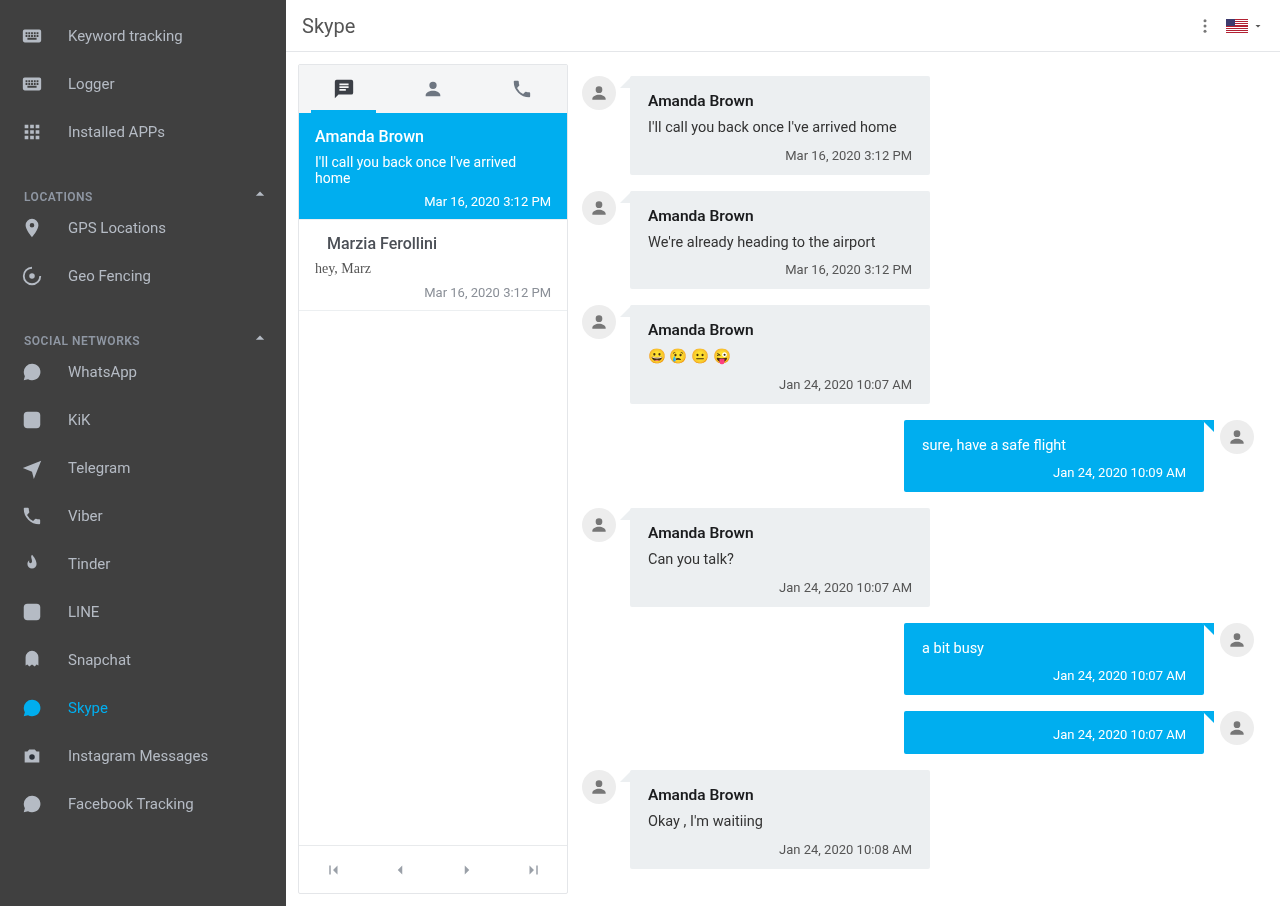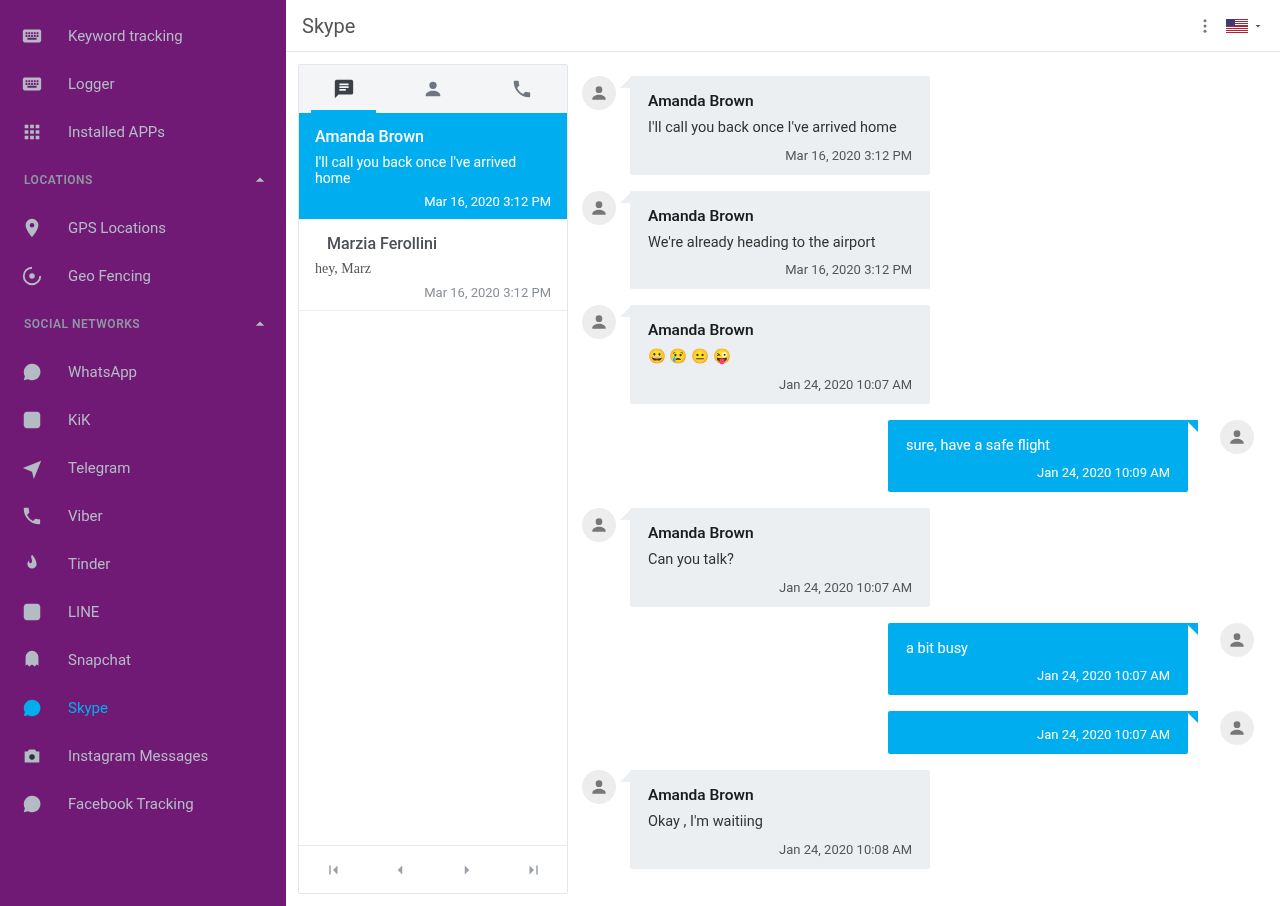--- a/index.html
+++ b/index.html
@@ -1,24 +1,24 @@
 <!DOCTYPE html>
 <html><head>
 <meta charset="utf-8">
 <style>
   * { box-sizing: border-box; margin: 0; padding: 0; font-family: -apple-system, BlinkMacSystemFont, "Segoe UI", Roboto, Arial, sans-serif; }
   html, body { width: 1280px; height: 906px; overflow: hidden; background: #fff; }
   .app { display: flex; width: 100%; height: 100%; }
 
   
-  .sidebar { width: 286px; height: 100%; background: #701a75; color: #b5bbc4; overflow-y: auto; padding-top: 12px; }
+  .sidebar { width: 286px; height: 100%; background: #404040; color: #b5bbc4; overflow-y: auto; padding-top: 12px; }
   .side-item { display: flex; align-items: center; height: 48px; padding: 0 20px; cursor: pointer; font-size: 15px; }
   .side-item .si-icon { width: 24px; height: 24px; margin-right: 24px; display: flex; align-items: center; justify-content: center; }
   .side-item.active { color: #00aeef; }
-  .side-header { display: flex; align-items: center; justify-content: space-between; height: 48px; padding: 0 16px 0 24px; font-size: 12px; letter-spacing: .5px; color: #8f97a3; font-weight: 600; cursor: pointer; }
+  .side-header { display: flex; align-items: flex-end; justify-content: space-between; height: 48px; padding: 0 16px 0 24px; font-size: 12px; letter-spacing: .5px; color: #8f97a3; font-weight: 600; cursor: pointer; }
   .side-header .chev { width: 20px; height: 20px; }
   .sidebar::-webkit-scrollbar { width: 6px; }
   .sidebar::-webkit-scrollbar-thumb { background: #3c424c; border-radius: 3px; }
 
   
   .main { flex: 1; display: flex; flex-direction: column; height: 100%; background: #fff; }
   .topbar { height: 52px; display: flex; align-items: center; justify-content: space-between; padding: 0 16px; border-bottom: 1px solid #e4e6e9; }
   .topbar .title { font-size: 20px; color: #555; font-weight: 400; }
   .top-actions { display: flex; align-items: center; gap: 12px; }
   .flag { width: 22px; height: 14px; background: linear-gradient(to bottom, #b22234 0 7.7%, #fff 7.7% 15.4%, #b22234 15.4% 23.1%, #fff 23.1% 30.8%, #b22234 30.8% 38.5%, #fff 38.5% 46.2%, #b22234 46.2% 53.8%, #fff 53.8% 61.5%, #b22234 61.5% 69.2%, #fff 69.2% 76.9%, #b22234 76.9% 84.6%, #fff 84.6% 92.3%, #b22234 92.3% 100%); position: relative; }
@@ -55,21 +55,21 @@
   .chat-pane { flex: 1; padding: 12px 14px 0 14px; overflow-y: auto; }
   .msg-row { display: flex; margin-bottom: 16px; }
   .msg-row.out { justify-content: flex-end; }
   .avatar { width: 34px; height: 34px; border-radius: 50%; background: #ededed; display: flex; align-items: center; justify-content: center; flex-shrink: 0; }
   .avatar svg { fill: #777; width: 20px; height: 20px; }
   .msg-row.in .avatar { margin-right: 14px; }
   .msg-row.out .avatar { margin-left: 14px; }
 
   .bubble { max-width: 420px; min-width: 300px; border-radius: 2px; padding: 16px 18px 12px; position: relative; }
   .bubble.in { background: #eceff1; color: #333; }
-  .bubble.out { background: #00aeef; color: #fff; margin-right: 18px; }
+  .bubble.out { background: #00aeef; color: #fff; margin-right: 2px; }
   .bubble .sender { font-weight: 600; font-size: 15.5px; margin-bottom: 8px; color: #1b1c1e; }
   .bubble .text { font-size: 14.5px; margin-bottom: 10px; line-height: 1.35; }
   .bubble .time { font-size: 13px; text-align: right; }
   .bubble.in .time { color: #555; }
 
   
   .bubble.in::before { content: ""; position: absolute; top: 0; left: -10px; border-width: 0 0 12px 12px; border-style: solid; border-color: transparent transparent #eceff1 transparent; }
   .bubble.out::before { content: ""; position: absolute; top: 0; right: -10px; border-width: 12px 0 0 12px; border-style: solid; border-color: #00aeef transparent transparent transparent; }
 
   .chat-pane::-webkit-scrollbar { width: 8px; }

